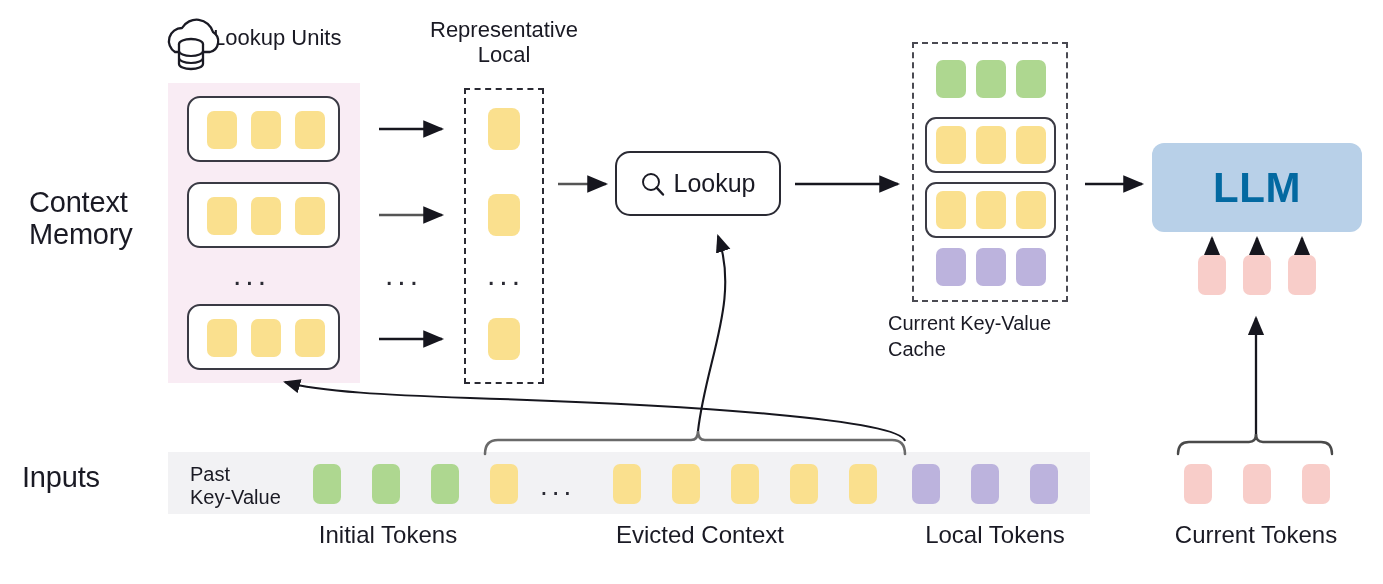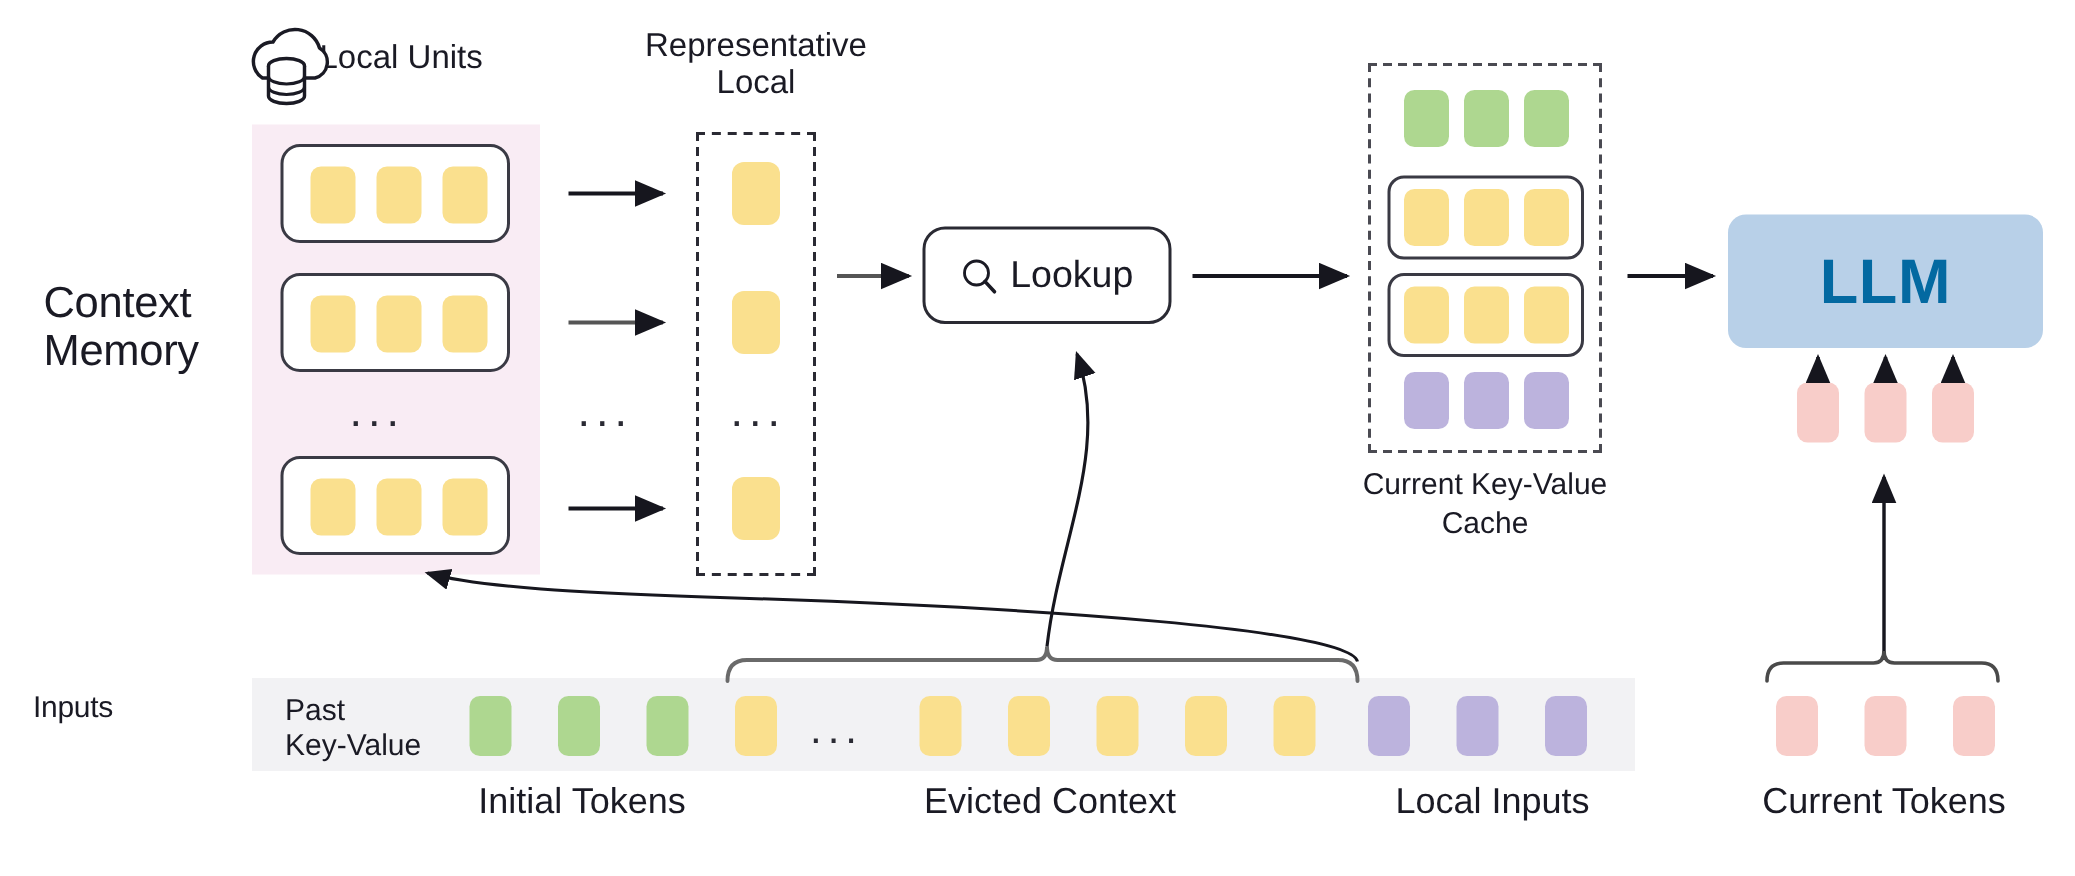--- a/index.html
+++ b/index.html
@@ -4,26 +4,26 @@
 <style>
   html,body{margin:0;padding:0;background:#ffffff;}
   body{width:1383px;height:584px;position:relative;overflow:hidden;
        font-family:"Liberation Sans","DejaVu Sans",sans-serif;color:#1a1a24;}
   #stage{position:absolute;left:0;top:0;width:1383px;height:584px;}
 
   .lbl{position:absolute;white-space:pre;line-height:1.12;}
 
   
   #ctx-memory-label{left:29px;top:186px;font-size:29px;letter-spacing:-0.2px;}
-  #inputs-label{left:22px;top:461px;font-size:20px;letter-spacing:-0.2px;}
+  #inputs-label{left:22px;top:461px;font-size:29px;letter-spacing:-0.2px;}
 
   
   #memory-units-label{left:213px;top:26px;font-size:22px;}
   #rep-tokens-label{left:421px;top:18px;font-size:22px;text-align:center;width:166px;}
-  #kv-cache-label{left:888px;top:310px;font-size:20px;text-align:center;width:204px;line-height:1.3;}
+  #kv-cache-label{left:888px;top:310px;font-size:20px;width:204px;line-height:1.3;}
 
   
   #context-memory-panel{position:absolute;left:168px;top:83px;width:192px;height:300px;background:#f9ecf4;}
   #inputs-strip{position:absolute;left:168px;top:452px;width:922px;height:62px;background:#f2f2f4;}
 
   
   .memcard{position:absolute;left:187px;width:153px;height:66px;background:#ffffff;
            border:2px solid #3a3a44;border-radius:13px;box-sizing:border-box;}
   .memcard .tk{position:absolute;top:13px;width:30px;height:38px;border-radius:7px;background:#fae08e;}
   .memcard .tk.a{left:18px;} .memcard .tk.b{left:62px;} .memcard .tk.c{left:106px;}
@@ -94,21 +94,21 @@
 
   <svg class="overlay" style="z-index:4;">
     <g transform="translate(163,22)">
       <path d="M12 30 a13 13 0 0 1 7 -24 a17 17 0 0 1 31 4 a11 11 0 0 1 -3 20 Z" fill="#ffffff" stroke="#1a1a24" stroke-width="2.3" stroke-linejoin="round"></path>
       <ellipse cx="28" cy="22" rx="12" ry="5" fill="#ffffff" stroke="#1a1a24" stroke-width="2.3"></ellipse>
       <path d="M16 22 v20 a12 5 0 0 0 24 0 v-20" fill="#ffffff" stroke="#1a1a24" stroke-width="2.3"></path>
       <path d="M16 29 a12 5 0 0 0 24 0" fill="none" stroke="#1a1a24" stroke-width="2.1"></path>
       <path d="M16 36 a12 5 0 0 0 24 0" fill="none" stroke="#1a1a24" stroke-width="2.1"></path>
     </g>
   </svg>
-  <div class="lbl" id="memory-units-label">Local Units</div>
+  <div class="lbl" id="memory-units-label">Lookup Units</div>
 
   <div class="memcard" id="memcard-1">
     <span class="tk a"></span>
     <span class="tk b"></span>
     <span class="tk c"></span>
   </div>
   <div class="memcard" id="memcard-2">
     <span class="tk a"></span>
     <span class="tk b"></span>
     <span class="tk c"></span>
@@ -184,21 +184,21 @@
   <div class="inptk" style="left:912px;background:#bcb3dd"></div>
   <div class="inptk" style="left:971px;background:#bcb3dd"></div>
   <div class="inptk" style="left:1030px;background:#bcb3dd"></div>
 
   <div class="inptk" style="left:1184px;background:#f8cdc9"></div>
   <div class="inptk" style="left:1243px;background:#f8cdc9"></div>
   <div class="inptk" style="left:1302px;background:#f8cdc9"></div>
 
   <div class="grplbl" id="initial-tokens-label">Initial Tokens</div>
   <div class="grplbl" id="evicted-tokens-label">Evicted Context</div>
-  <div class="grplbl" id="local-tokens-label">Local Inputs</div>
+  <div class="grplbl" id="local-tokens-label">Local Tokens</div>
   <div class="grplbl" id="current-tokens-label">Current Tokens</div>
 
   <svg class="overlay" style="z-index:3;">
     <defs>
       <marker id="ah" markerWidth="9" markerHeight="9" refX="7.2" refY="3.4" orient="auto">
         <path d="M0,0 L8,3.4 L0,6.8 Z" fill="#16161e"></path>
       </marker>
       <marker id="ahs" markerWidth="10" markerHeight="10" refX="7.6" refY="3.6" orient="auto">
         <path d="M0,0 L8.6,3.6 L0,7.2 Z" fill="#16161e"></path>
       </marker>

